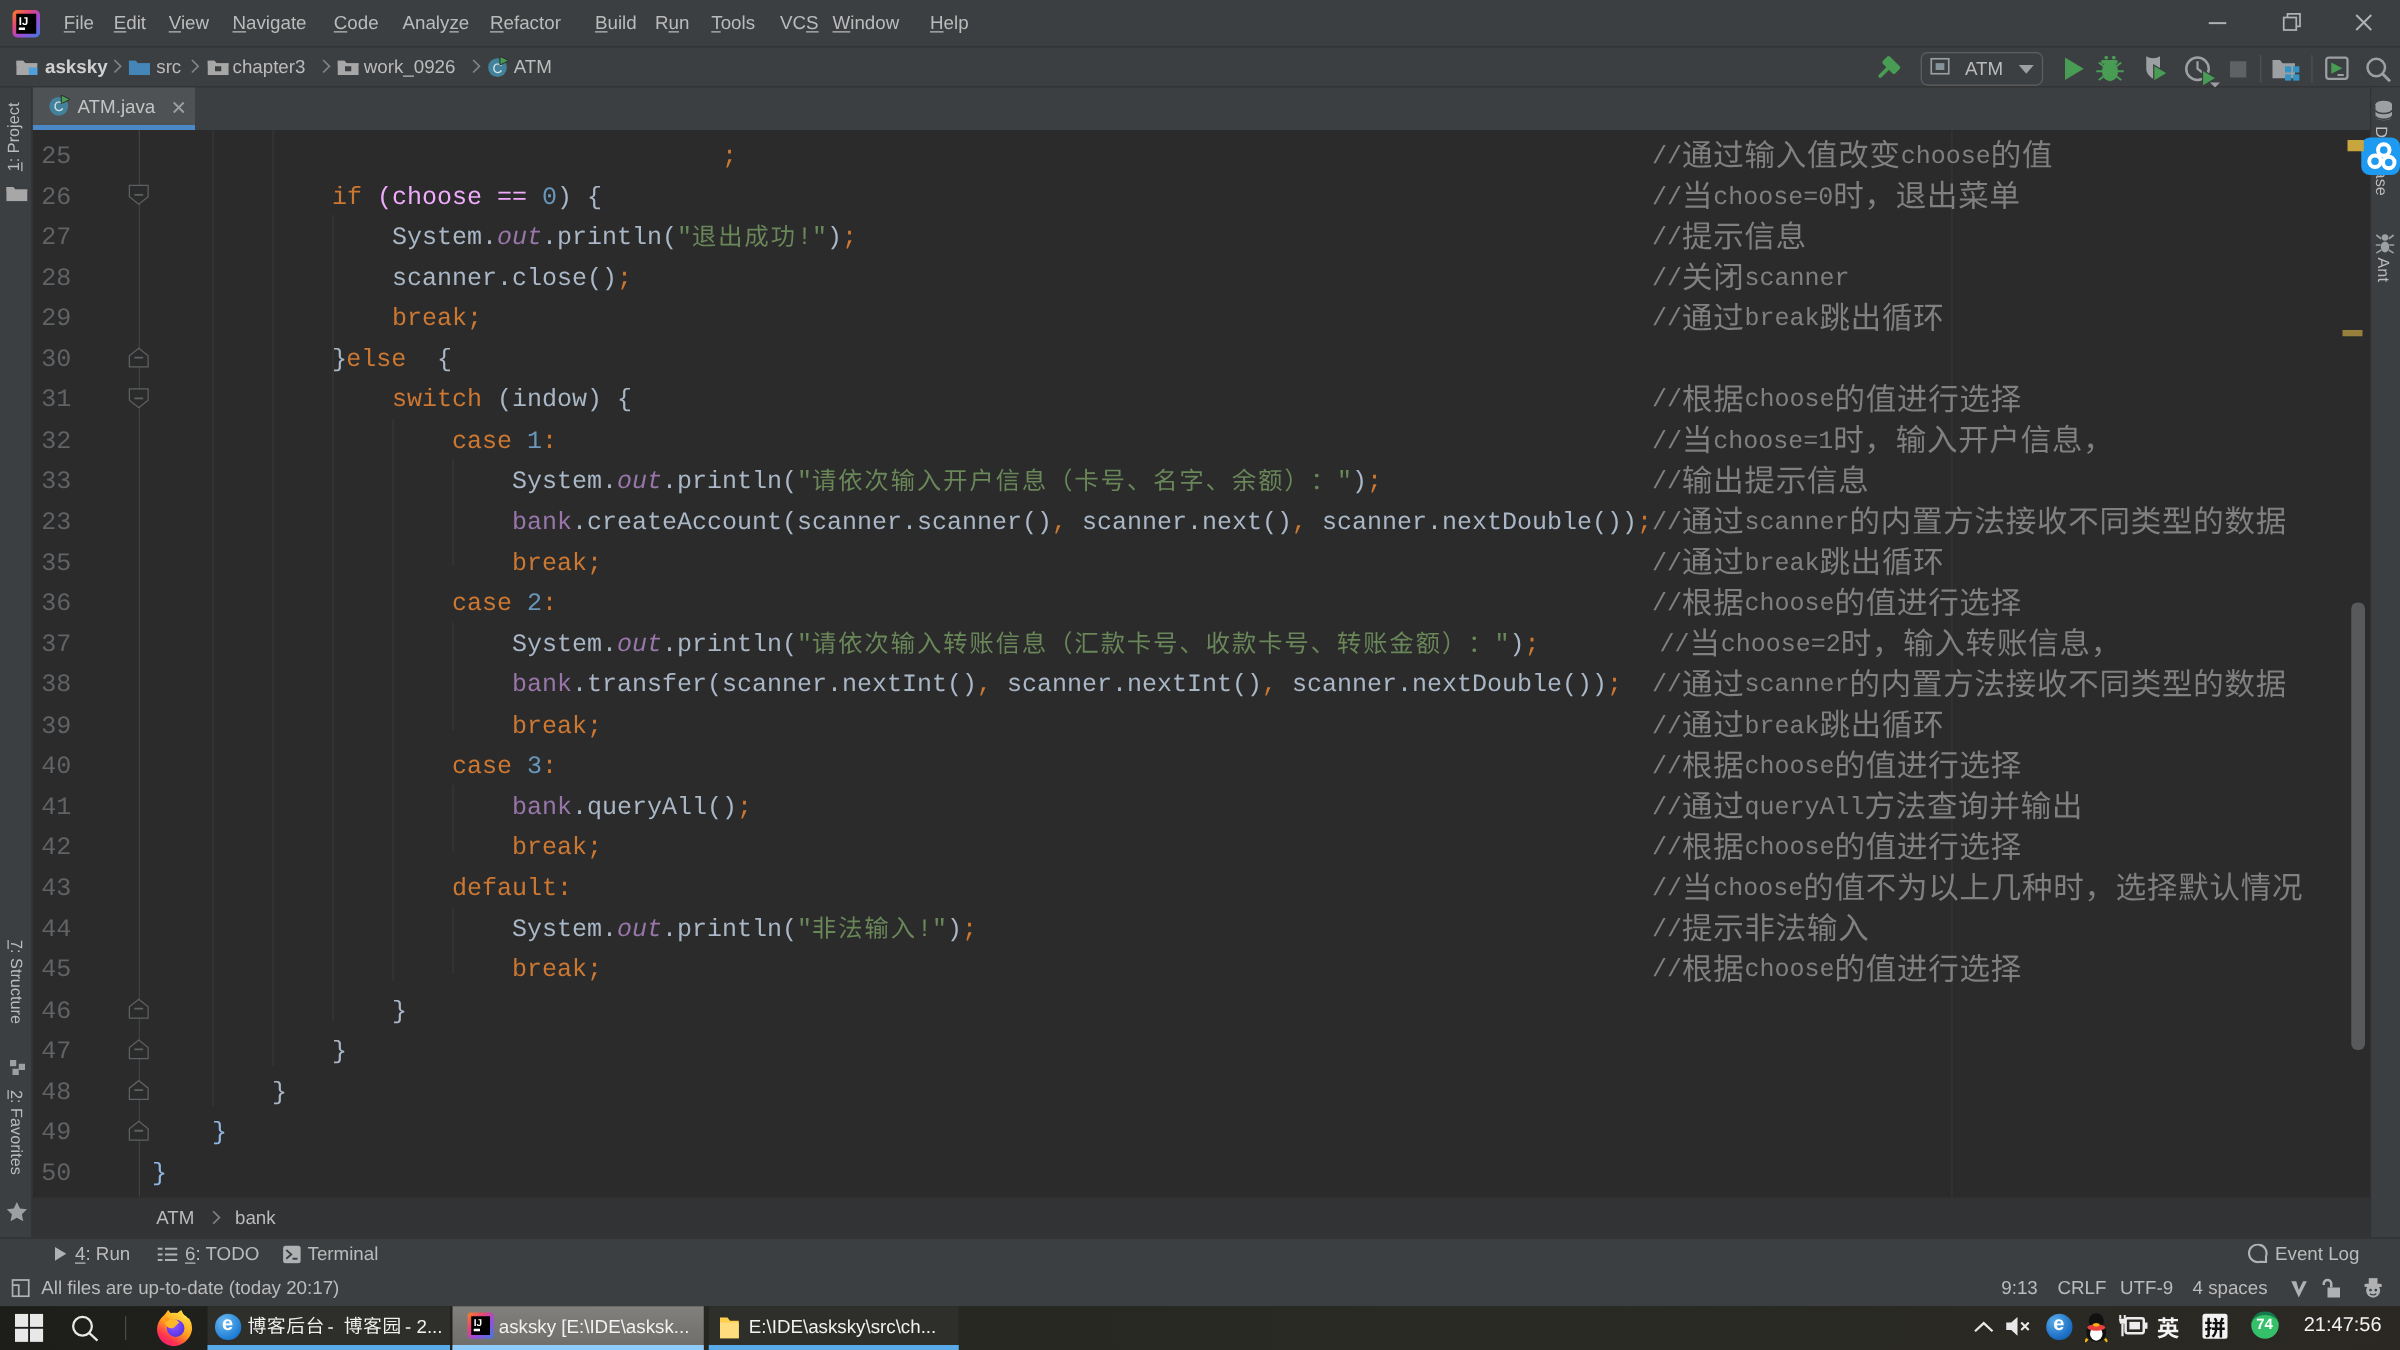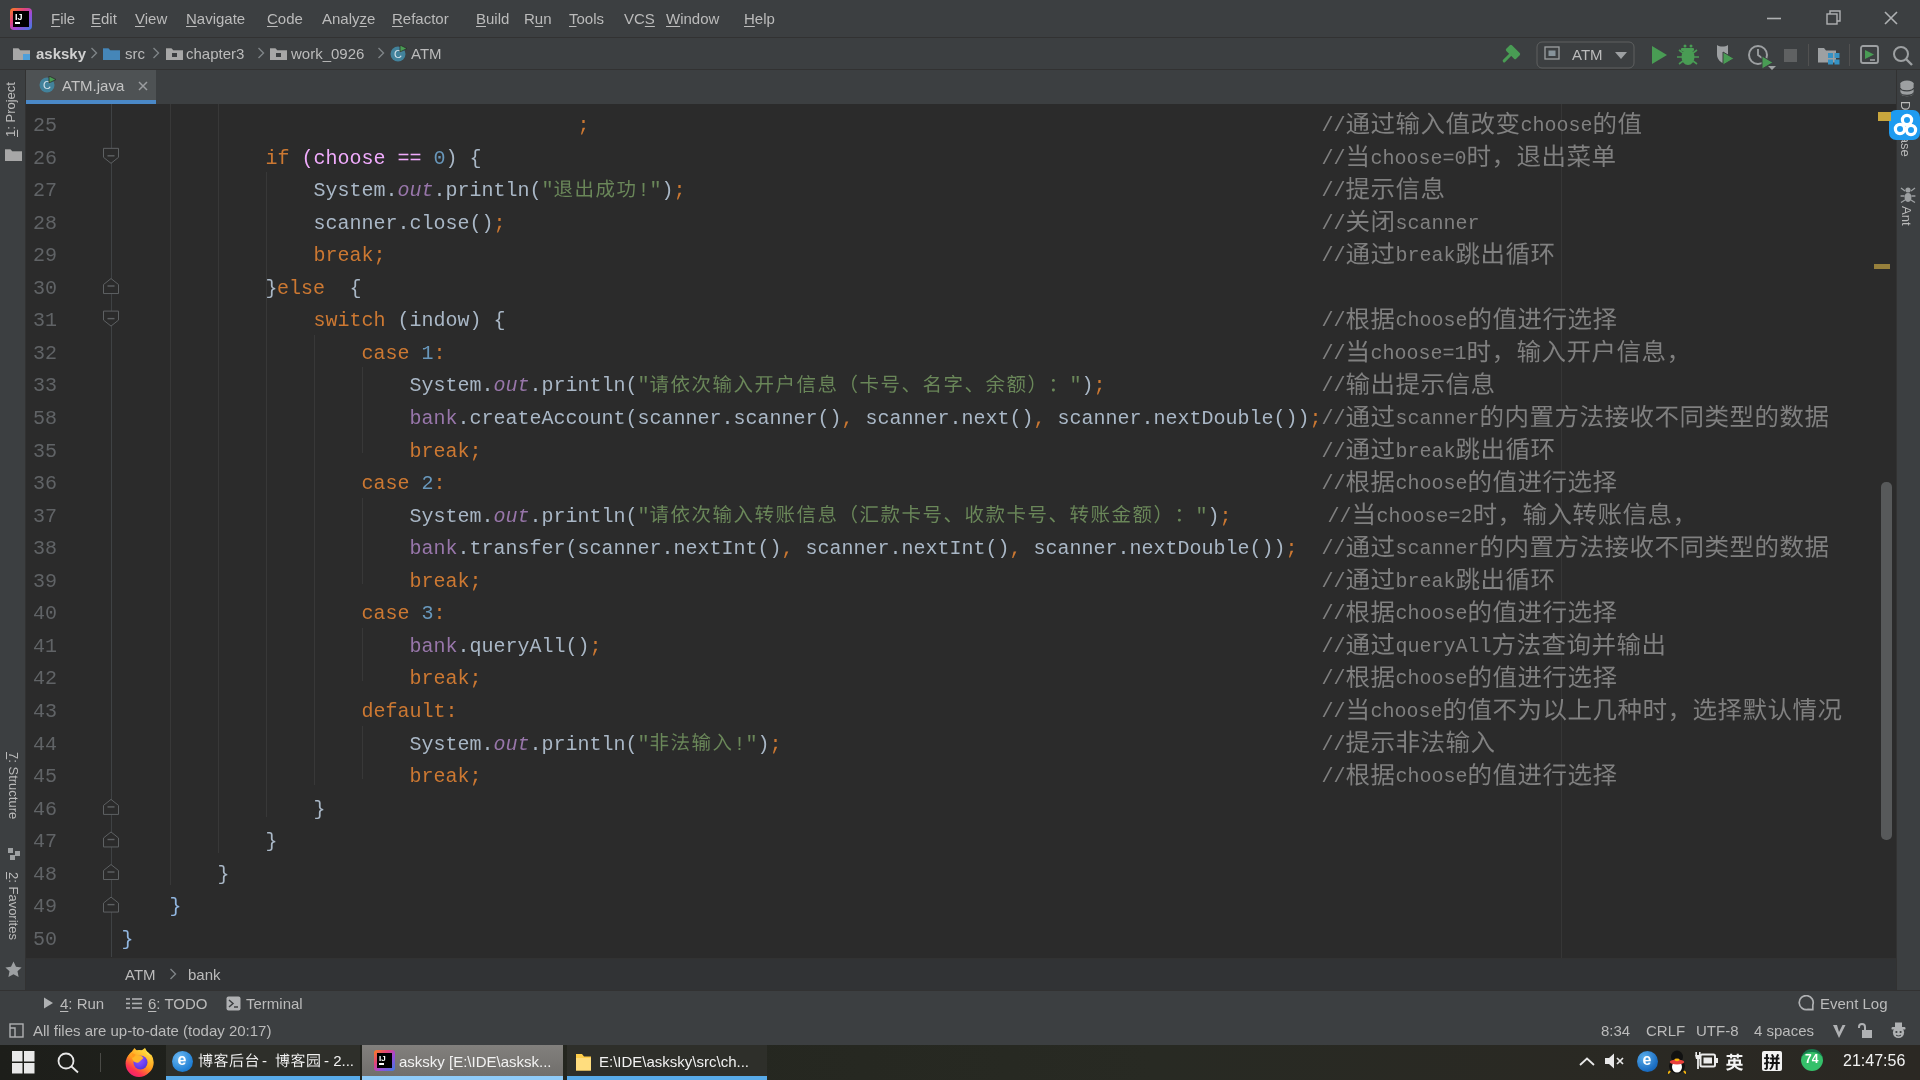--- a/index.html
+++ b/index.html
@@ -201,21 +201,21 @@
     <div class="abs" style="left:1881px;top:482px;width:11px;height:358px;background:rgba(190,195,200,0.30);border-radius:5px"></div>
     <span class="ln" style="top:107.0px">25</span>
     <span class="ln" style="top:139.6px">26</span>
     <span class="ln" style="top:172.1px">27</span>
     <span class="ln" style="top:204.7px">28</span>
     <span class="ln" style="top:237.2px">29</span>
     <span class="ln" style="top:269.8px">30</span>
     <span class="ln" style="top:302.3px">31</span>
     <span class="ln" style="top:334.9px">32</span>
     <span class="ln" style="top:367.4px">33</span>
-    <span class="ln" style="top:400.0px">58</span>
+    <span class="ln" style="top:400.0px">23</span>
     <span class="ln" style="top:432.5px">35</span>
     <span class="ln" style="top:465.1px">36</span>
     <span class="ln" style="top:497.6px">37</span>
     <span class="ln" style="top:530.2px">38</span>
     <span class="ln" style="top:562.8px">39</span>
     <span class="ln" style="top:595.3px">40</span>
     <span class="ln" style="top:627.9px">41</span>
     <span class="ln" style="top:660.4px">42</span>
     <span class="ln" style="top:693.0px">43</span>
     <span class="ln" style="top:725.5px">44</span>
@@ -370,23 +370,23 @@
     <svg class="abs" style="left:1798px;top:995px" width="18" height="17">
       <path d="M14.8,14.6 L14.8,10 A7 7 0 1 0 10,14.4 Z" fill="none" stroke="#afb1b3" stroke-width="1.7"></path>
     </svg>
     <span class="ui" style="left:1820px;top:995px">Event Log</span>
     <div class="abs" style="left:0;top:1016px;width:1920px;height:29px;background:#3c3f41"></div>
     <svg class="abs" style="left:9px;top:1023px" width="15" height="15">
       <rect x="1" y="1" width="13" height="13" fill="none" stroke="#afb1b3" stroke-width="1.4"></rect>
       <path d="M1,5 h5 v9" fill="none" stroke="#afb1b3" stroke-width="1.4"></path>
     </svg>
     <span class="ui" style="left:33px;top:1022px">All files are up-to-date (today 20:17)</span>
-    <span class="ui" style="left:1601px;top:1022px">8:34</span>
+    <span class="ui" style="left:1601px;top:1022px">9:13</span>
     <span class="ui" style="left:1646px;top:1022px">CRLF</span>
-    <span class="ui" style="left:1696px;top:1022px">UTF-8</span>
+    <span class="ui" style="left:1696px;top:1022px">UTF-9</span>
     <span class="ui" style="left:1754px;top:1022px">4 spaces</span>
     <svg class="abs" style="left:1831px;top:1023px" width="16" height="16">
       <path d="M2,2 h4 l2,7 l3.5,-7 h3 L8,15 Z" fill="#afb1b3"></path>
     </svg>
     <svg class="abs" style="left:1857px;top:1022px" width="17" height="17">
       <rect x="5" y="8" width="10" height="8" fill="#afb1b3"></rect>
       <path d="M8,8 v-3 a3,3 0 0 0 -6,0 v1" fill="none" stroke="#afb1b3" stroke-width="2"></path>
     </svg>
     <svg class="abs" style="left:1890px;top:1022px" width="17" height="17">
       <circle cx="8.5" cy="10.5" r="5.6" fill="#afb1b3"></circle>

